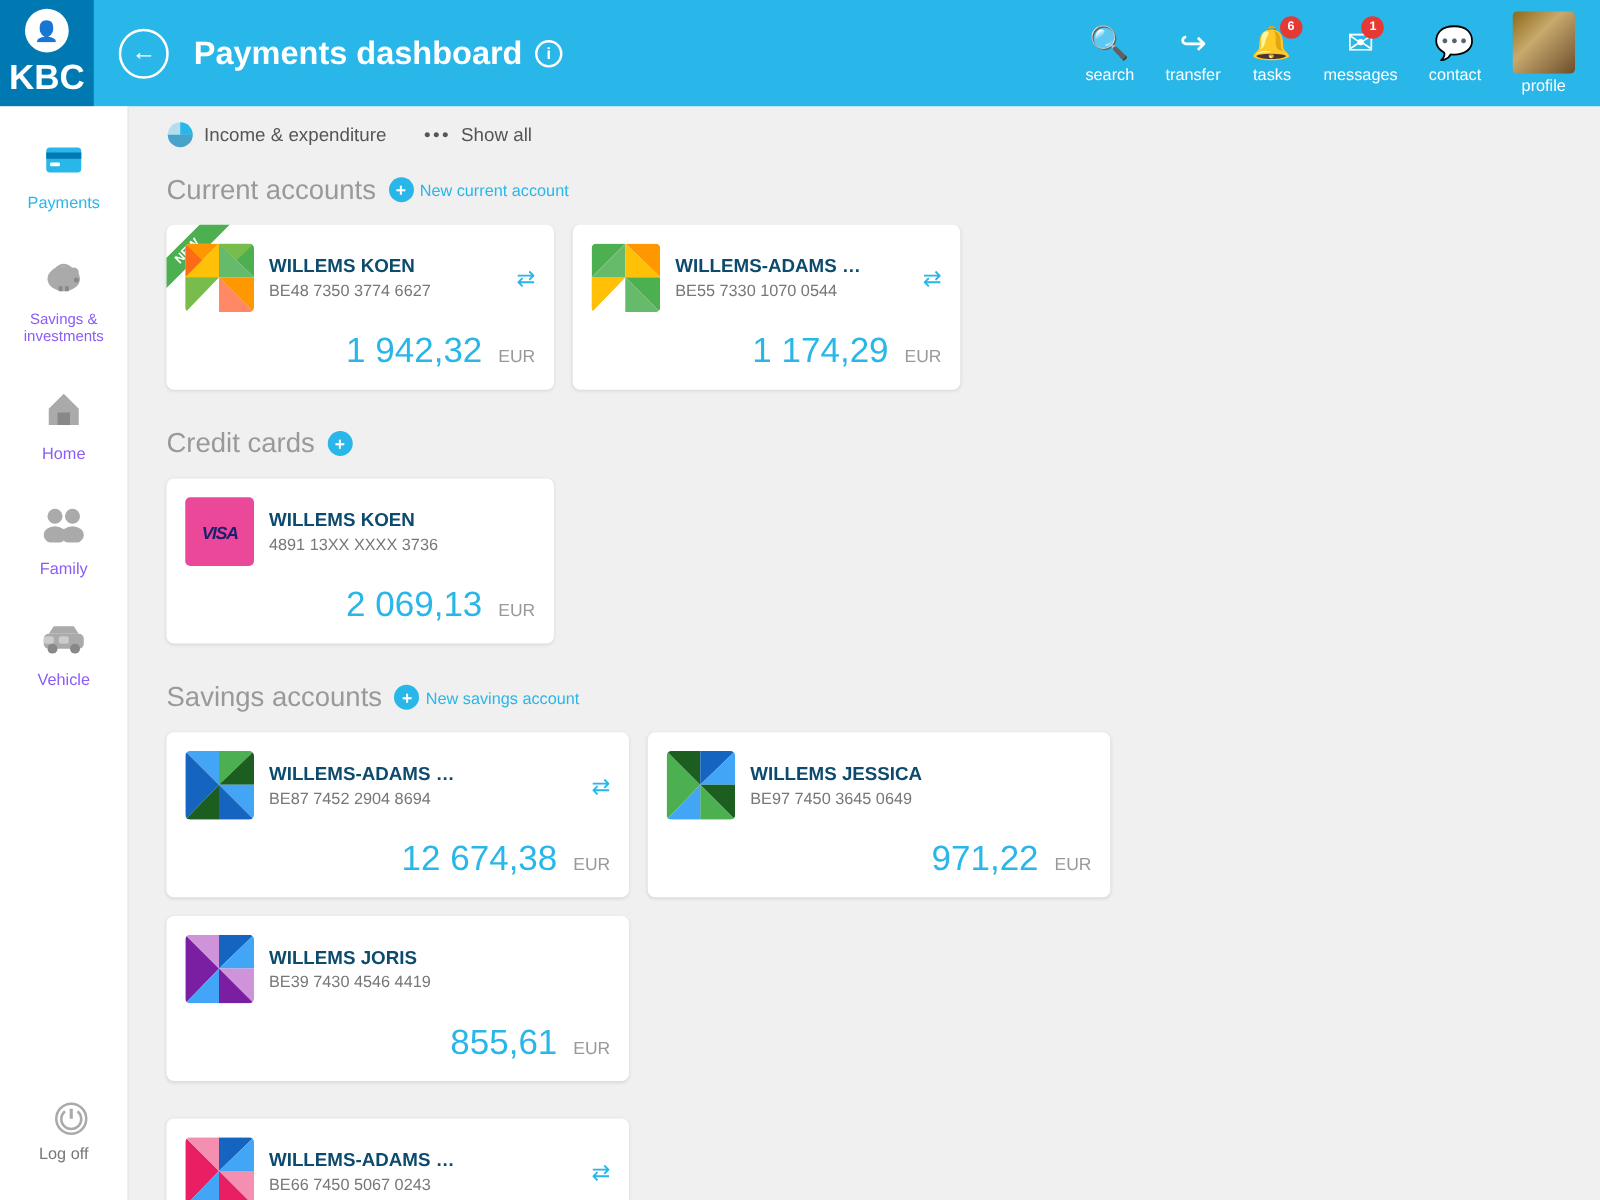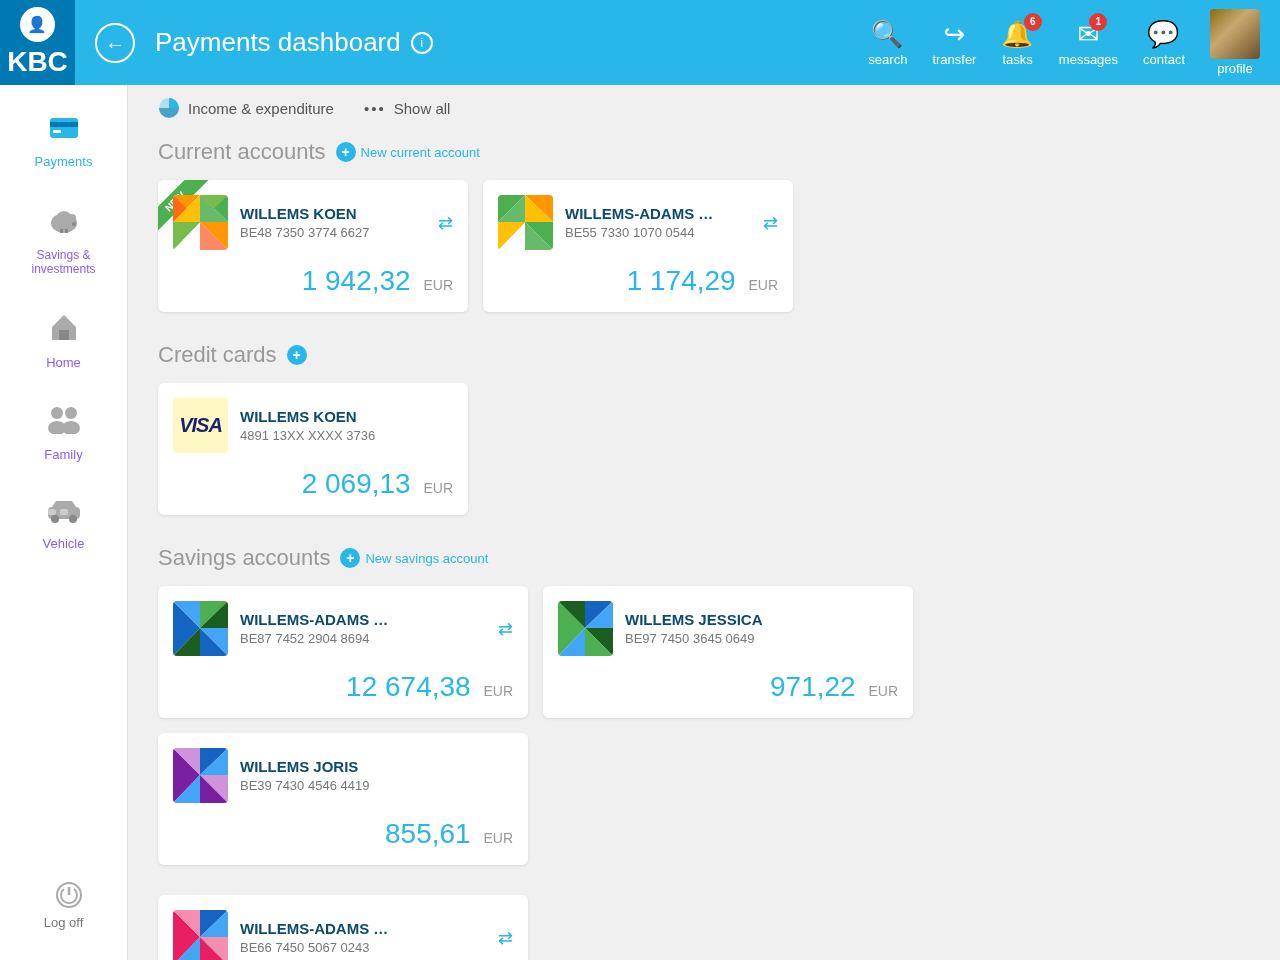--- a/index.html
+++ b/index.html
@@ -39,21 +39,21 @@
       justify-content: center;
       color: white;
       font-size: 20px;
       margin: 0 20px;
       cursor: pointer;
       flex-shrink: 0;
     }
     .header-title {
       color: white;
       font-size: 26px;
-      font-weight: 400;
+      font-weight: 700;
       display: flex;
       align-items: center;
       gap: 10px;
       flex: 1;
     }
     .header-title .info-icon {
       width: 22px;
       height: 22px;
       border-radius: 50%;
       border: 2px solid white;
@@ -117,21 +117,21 @@
 
     
     .main-layout {
       display: flex;
       flex: 1;
       overflow: hidden;
     }
 
     
     .sidebar {
-      width: 128px;
+      width: 103px;
       background: white;
       display: flex;
       flex-direction: column;
       align-items: center;
       padding: 10px 0;
       flex-shrink: 0;
       border-right: 1px solid #e0e0e0;
     }
     .sidebar-item {
       display: flex;
@@ -288,26 +288,26 @@
       left: -5px;
       width: 70px;
       height: 70px;
       overflow: hidden;
     }
 
     
     .visa-card-img {
       width: 55px;
       height: 55px;
-      background: #fef9c3;
+      background: #ec4899;
       border-radius: 4px;
       display: flex;
       align-items: center;
       justify-content: center;
-      font-size: 20px;
+      font-size: 14px;
       font-weight: bold;
       font-style: italic;
       color: #1a1f71;
       letter-spacing: -1px;
     }
 
     
     .savings-card {
       width: 370px;
     }

